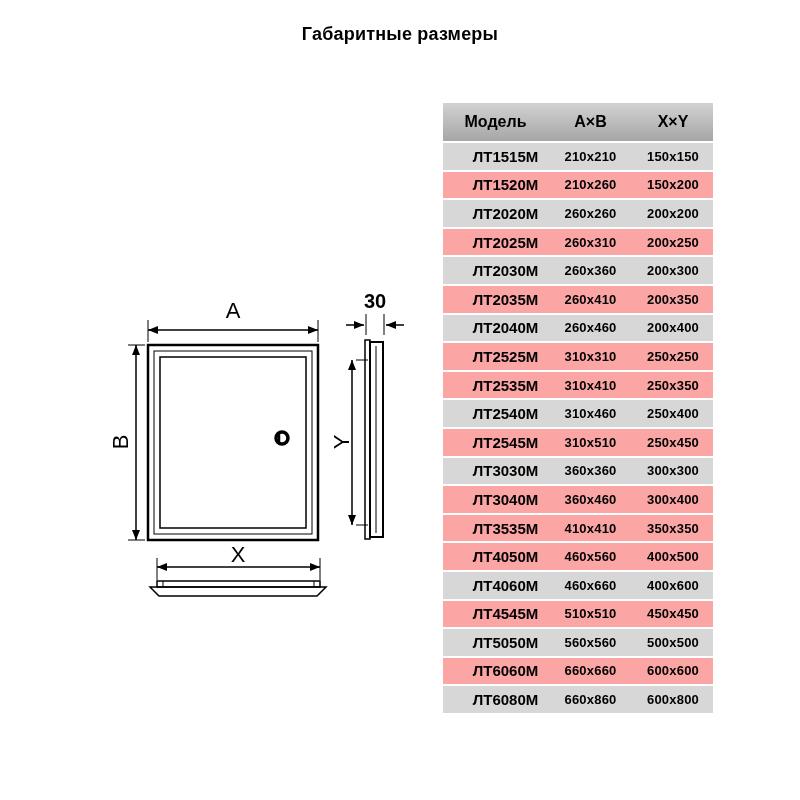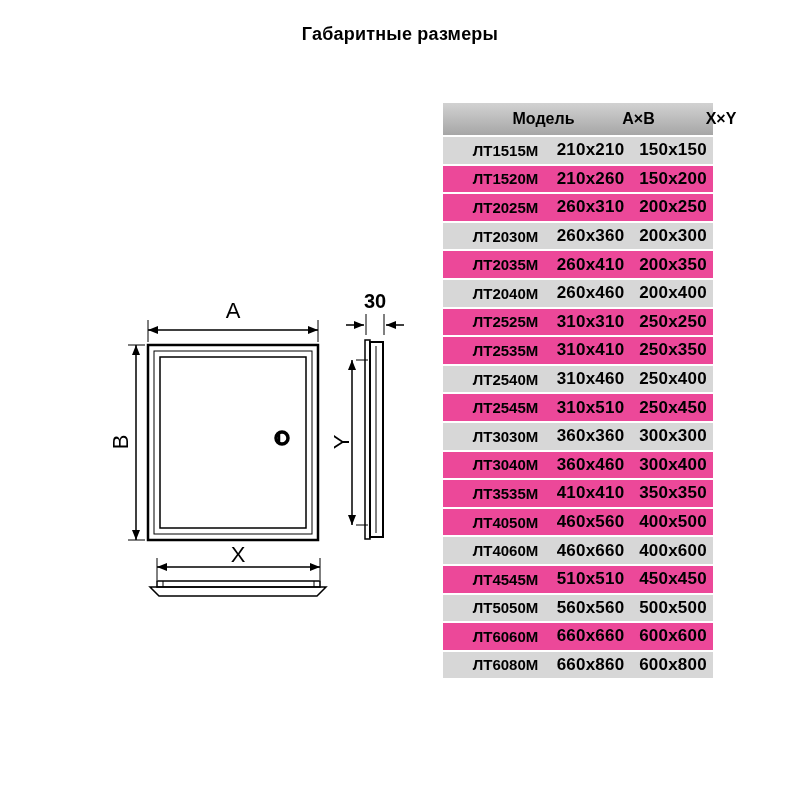--- a/index.html
+++ b/index.html
@@ -7,30 +7,30 @@
         font-family:"Liberation Sans", sans-serif;color:#000;border-radius:11px;}
 
   .page-title{position:absolute;top:24px;left:0;width:100%;text-align:center;
               font-size:18px;font-weight:bold;letter-spacing:.2px;}
 
   
   .diagram{position:absolute;left:100px;top:290px;width:320px;height:330px;}
 
   
   .size-table{position:absolute;left:443px;top:103px;width:270px;}
-  .t-head{display:grid;grid-template-columns:105px 85px 80px;height:34px;
+  .t-head{display:grid;grid-template-columns:105px 85px 80px;height:40px;
           align-items:center;text-align:center;font-weight:bold;font-size:16px;
           background:linear-gradient(var(--header_from,#d2d2d2),var(--header_to,#a6a6a6));
-          border-bottom:2px solid #fff;box-sizing:border-box;padding-left:48px;}
+          border-bottom:2px solid #fff;box-sizing:border-box;}
   .t-body{display:grid;grid-auto-rows:28.6px;}
   .t-row{display:grid;grid-template-columns:105px 85px 80px;align-items:center;
-         text-align:center;background:#ec4899;border-bottom:2px solid #fff;box-sizing:border-box;}
+         text-align:center;background:#fca5a5;border-bottom:2px solid #fff;box-sizing:border-box;}
   .t-row.alt{background:var(--row_alt,#d7d7d7);}
   .cell-model{font-size:15px;font-weight:700;margin-left:20px;}
-  .cell-dim{font-size:17px;font-weight:700;letter-spacing:.2px;}
+  .cell-dim{font-size:13px;font-weight:700;letter-spacing:.2px;}
 
   svg text{font-family:"Liberation Sans", sans-serif;fill:#000;}
   .dim-label{font-size:22px;}
   .dim-label-small{font-size:20px;}
 </style>
 </head>
 <body>
 
 <div id="page">
 
@@ -114,20 +114,25 @@
         <div class="t-row alt">
       <div class="cell cell-model">ЛТ1515М</div>
       <div class="cell cell-dim">210x210</div>
       <div class="cell cell-dim">150x150</div>
     </div>
         <div class="t-row">
       <div class="cell cell-model">ЛТ1520М</div>
       <div class="cell cell-dim">210x260</div>
       <div class="cell cell-dim">150x200</div>
     </div>
+        <div class="t-row alt">
+      <div class="cell cell-model">ЛТ2020М</div>
+      <div class="cell cell-dim">260x260</div>
+      <div class="cell cell-dim">200x200</div>
+    </div>
         <div class="t-row">
       <div class="cell cell-model">ЛТ2025М</div>
       <div class="cell cell-dim">260x310</div>
       <div class="cell cell-dim">200x250</div>
     </div>
         <div class="t-row alt">
       <div class="cell cell-model">ЛТ2030М</div>
       <div class="cell cell-dim">260x360</div>
       <div class="cell cell-dim">200x300</div>
     </div>

